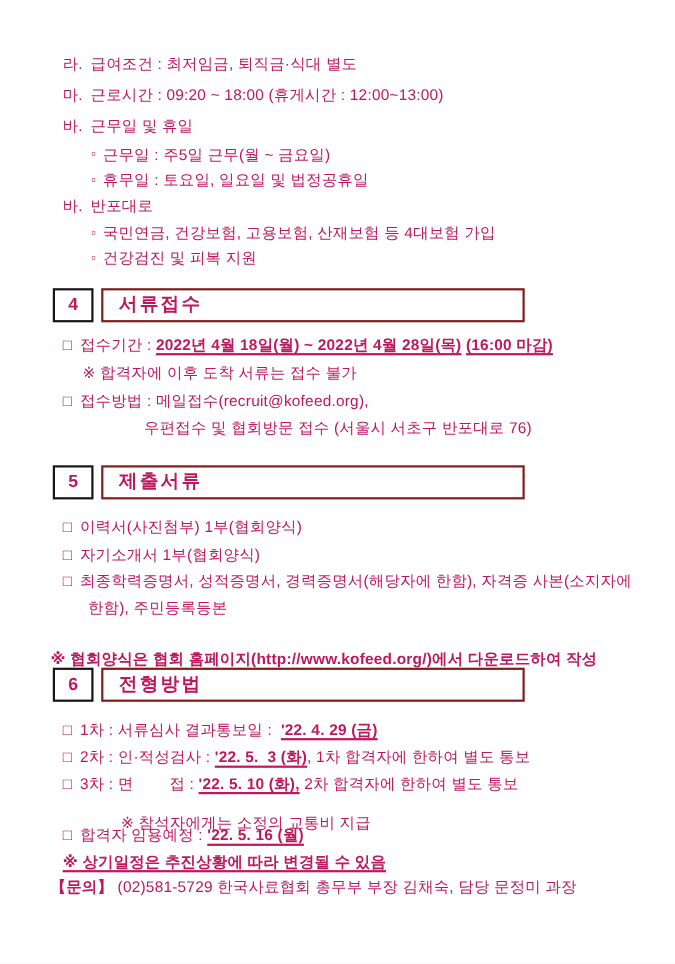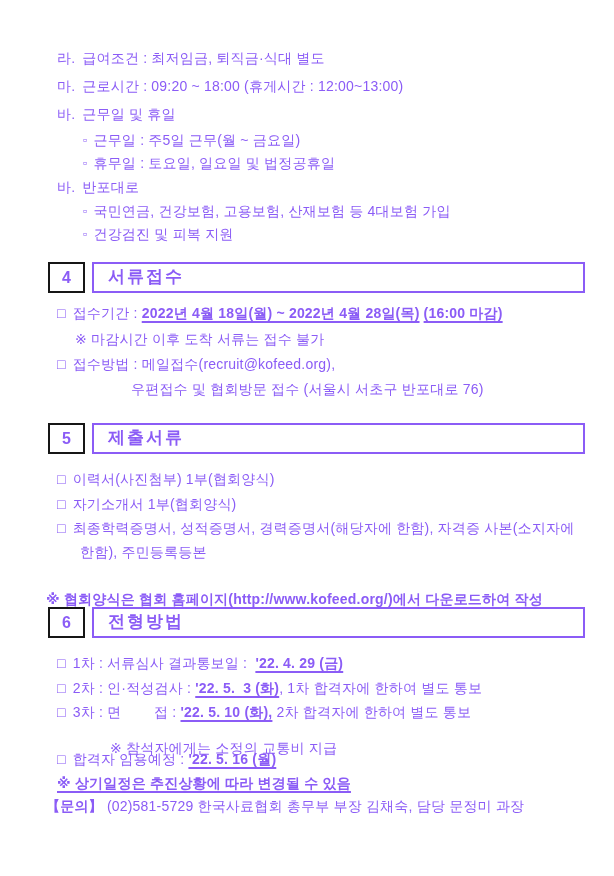--- a/index.html
+++ b/index.html
@@ -5,21 +5,21 @@
   html,body { margin:0; padding:0; }
   body {
     background:#e8e8e8;
     font-family:"Liberation Sans","DejaVu Sans",sans-serif;
   }
   .page {
     position:relative;
     width:614px; height:876px;
     margin:0 auto;
     background:#ffffff;
-    color:#8b5cf6;
+    color:#be185d;
     overflow:hidden;
   }
   .line {
     position:absolute;
     white-space:pre;
     font-size:14px;
     letter-spacing:0.2px;
     line-height:1.2;
   }
   .bullet { display:inline-block; margin-right:7px; font-weight:bold; }
@@ -40,22 +40,22 @@
   }
   .sec-num {
     box-sizing:border-box;
     width:37px; height:31px;
     border:2px solid #161616;
     font-weight:bold; font-size:16px;
     display:flex; align-items:center; justify-content:center;
   }
   .sec-title {
     box-sizing:border-box;
-    width:493px; height:31px;
-    border:2px solid #8b5cf6;
+    width:385px; height:31px;
+    border:2px solid #7f1d1d;
     font-weight:bold; font-size:17px;
     letter-spacing:2px;
     line-height:26px;
     padding-left:14px;
   }
 </style>
 </head>
 <body>
 
 <div class="page">
@@ -68,21 +68,21 @@
   <div class="line" style="left:57px; top:179px;"><span class="bullet" style="font-weight:normal">바.</span><span>반포대로</span></div>
   <div class="line" style="left:83px; top:203px;"><span class="sq-bullet">▫</span><span>국민연금, 건강보험, 고용보험, 산재보험 등 4대보험 가입</span></div>
   <div class="line" style="left:83px; top:226px;"><span class="sq-bullet">▫</span><span>건강검진 및 피복 지원</span></div>
 
   <div class="sec-header" style="top:262px;">
     <div class="sec-num">4</div>
     <div class="sec-title">서류접수</div>
   </div>
 
   <div class="line" style="left:57px; top:305px;"><span class="bullet">□</span><span>접수기간 : </span><span class="du">2022년 4월 18일(월) ~ 2022년 4월 28일(목)</span><span> </span><span class="du">(16:00 마감)</span></div>
-  <div class="line" style="left:75px; top:331px;"><span>※ 마감시간 이후 도착 서류는 접수 불가</span></div>
+  <div class="line" style="left:75px; top:331px;"><span>※ 합격자에 이후 도착 서류는 접수 불가</span></div>
   <div class="line" style="left:57px; top:356px;"><span class="bullet">□</span><span>접수방법 : </span><span>메일접수(recruit@kofeed.org),</span></div>
   <div class="line" style="left:131px; top:381px;"><span>우편접수 및 협회방문 접수 (서울시 서초구 반포대로 76)</span></div>
 
   <div class="sec-header" style="top:423px;">
     <div class="sec-num">5</div>
     <div class="sec-title">제출서류</div>
   </div>
 
   <div class="line" style="left:57px; top:471px;"><span class="bullet">□</span><span>이력서(사진첨부) 1부(협회양식)</span></div>
   <div class="line" style="left:57px; top:496px;text-align:right;"><span class="bullet">□</span><span>자기소개서 1부(협회양식)</span></div>

